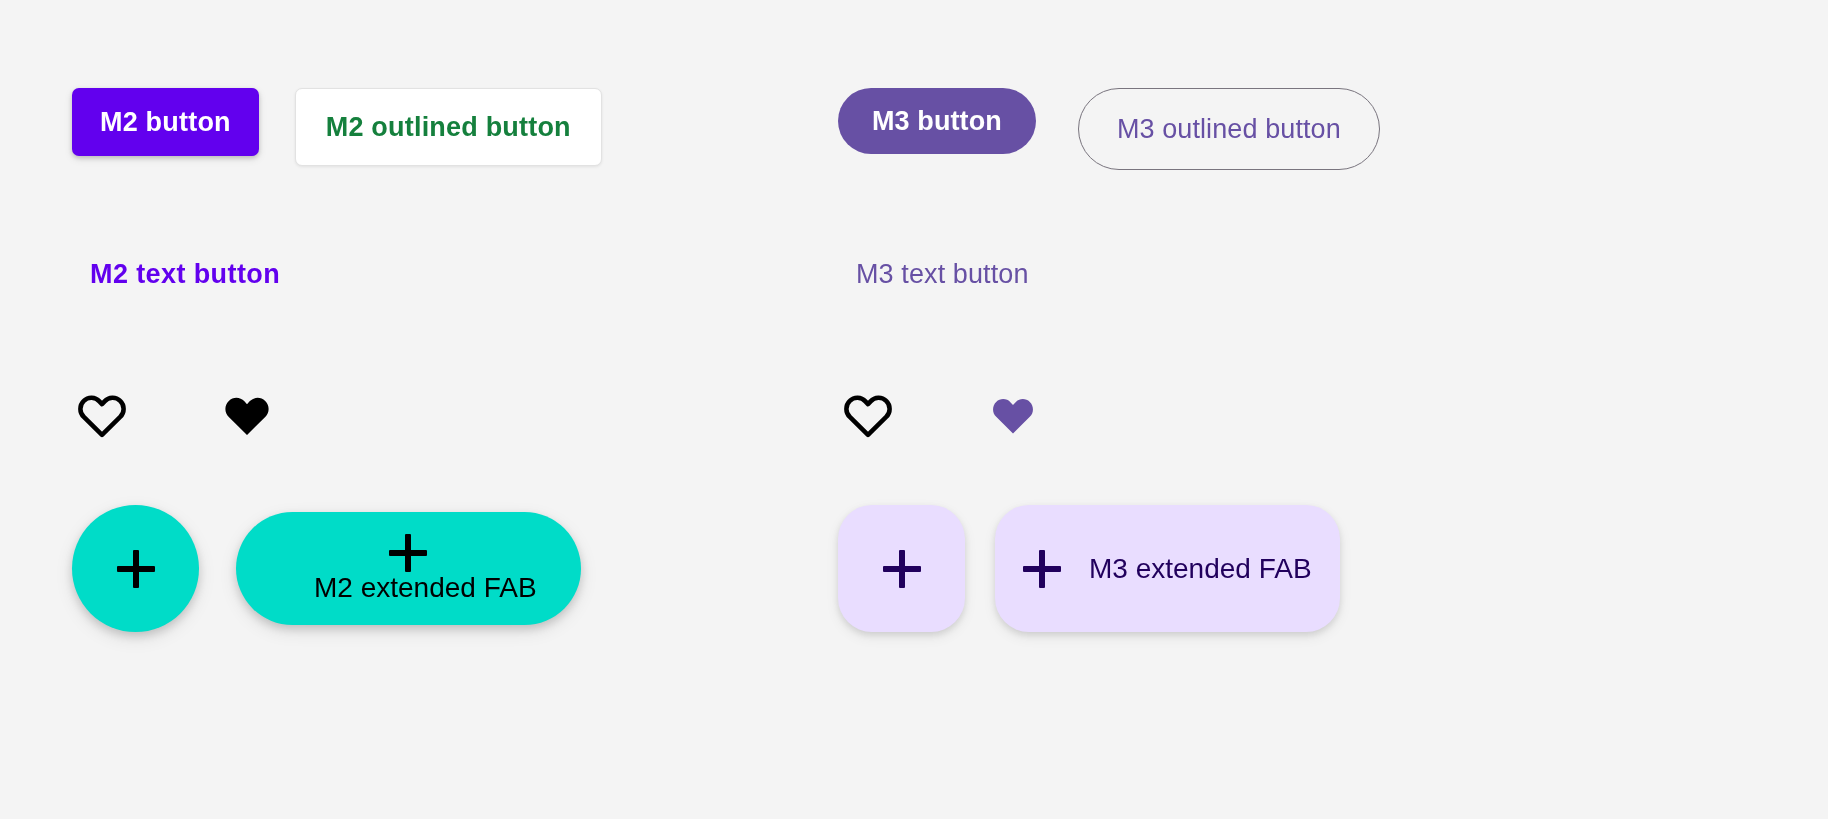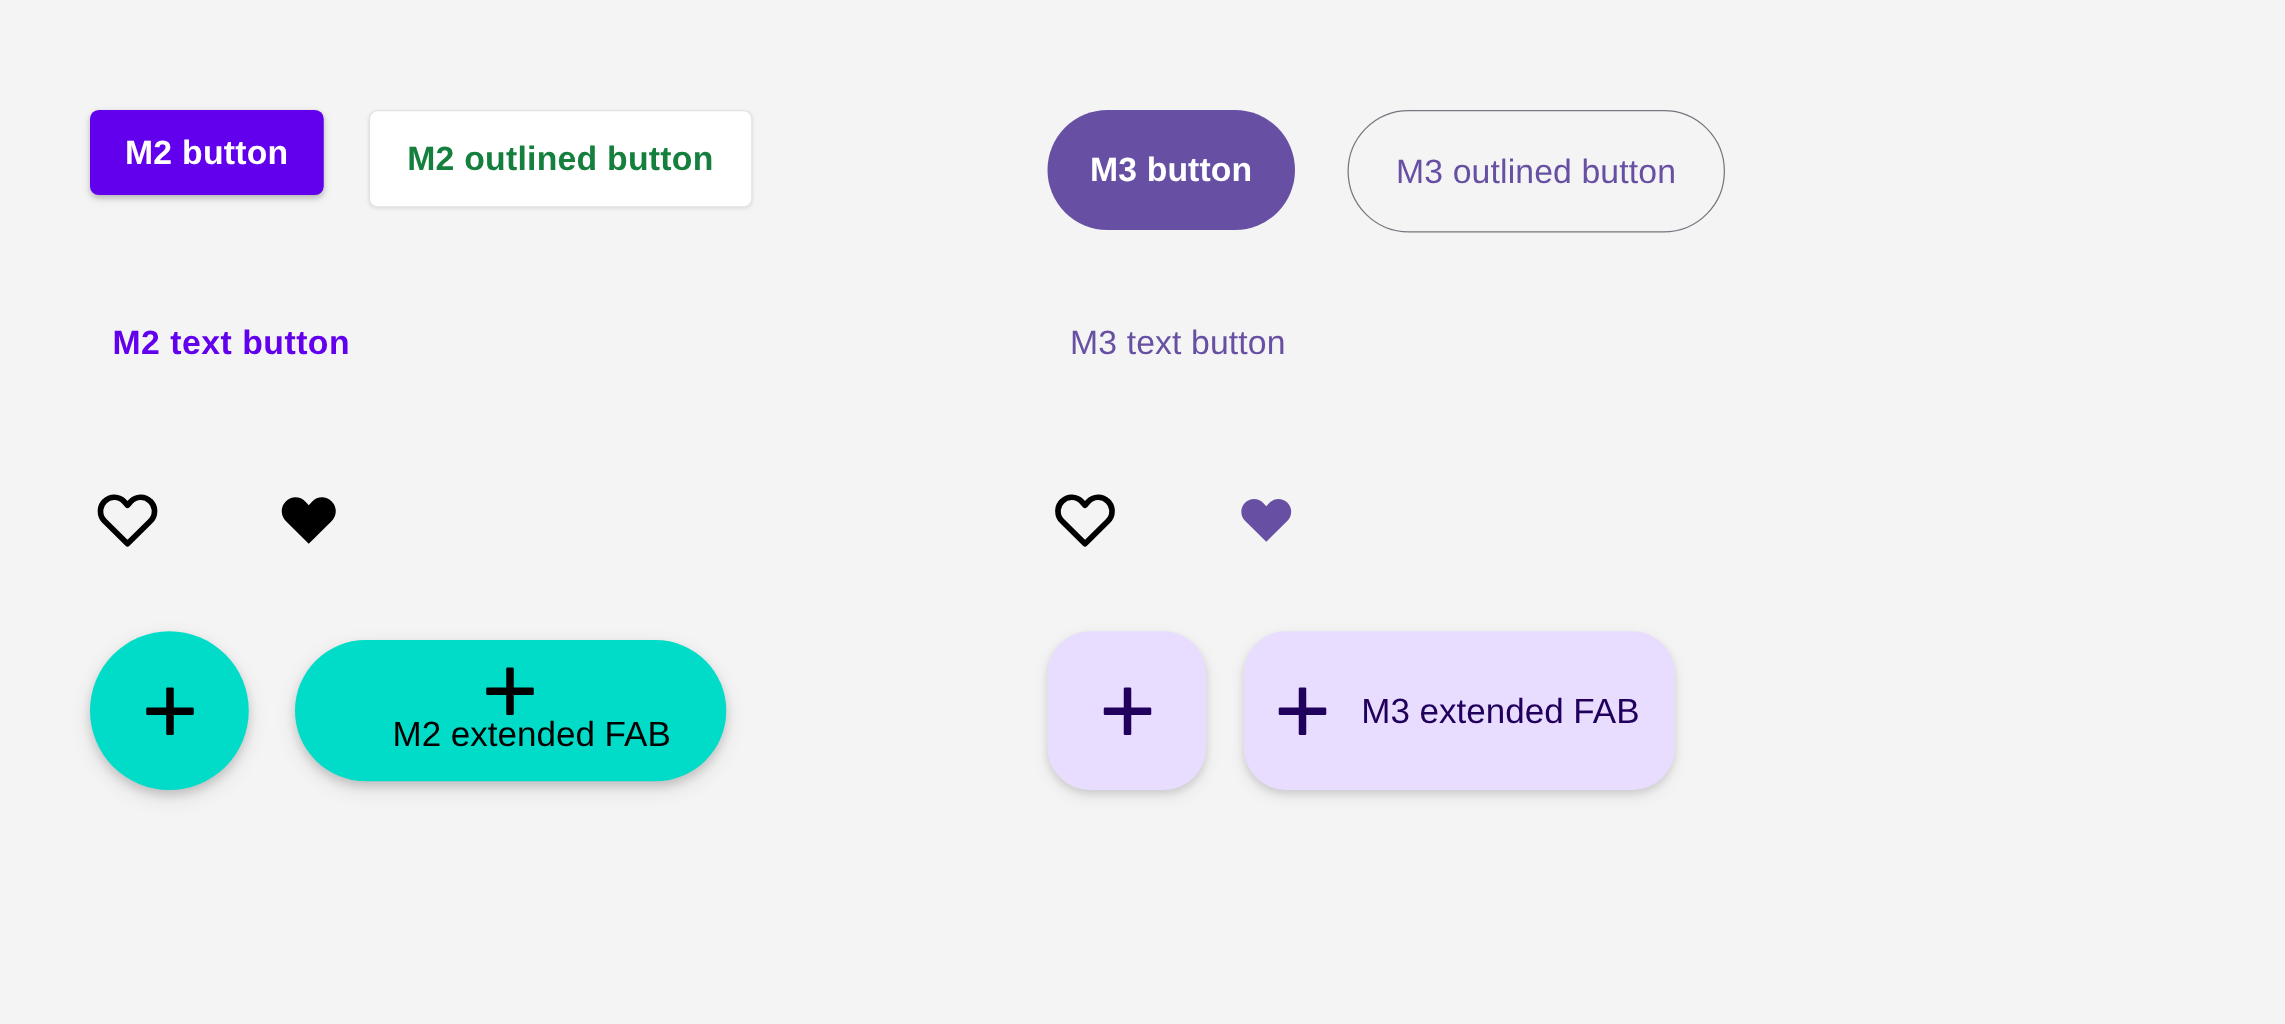--- a/index.html
+++ b/index.html
@@ -71,33 +71,33 @@
     font-size: 27px;
     font-weight: bold;
     letter-spacing: 0.2px;
     border-radius: 7px;
     border: 1px solid #e2e2e2;
     box-shadow: 0 1px 3px rgba(0,0,0,0.08);
   }
 
   
   .m3-filled {
-    height: 96px;
+    height: 66px;
     padding: 0 34px;
     background: #6750a4;
     color: #ffffff;
     font-size: 27px;
     font-weight: bold;
     letter-spacing: 0.1px;
     border-radius: 999px;
   }
 
   
   .m3-outlined {
-    height: 98px;
+    height: 82px;
     padding: 0 38px;
     margin-left: 42px;
     background: transparent;
     color: #6750a4;
     font-size: 27px;
     font-weight: normal;
     letter-spacing: 0.1px;
     border-radius: 999px;
     border: 1.5px solid #79747e;
   }

